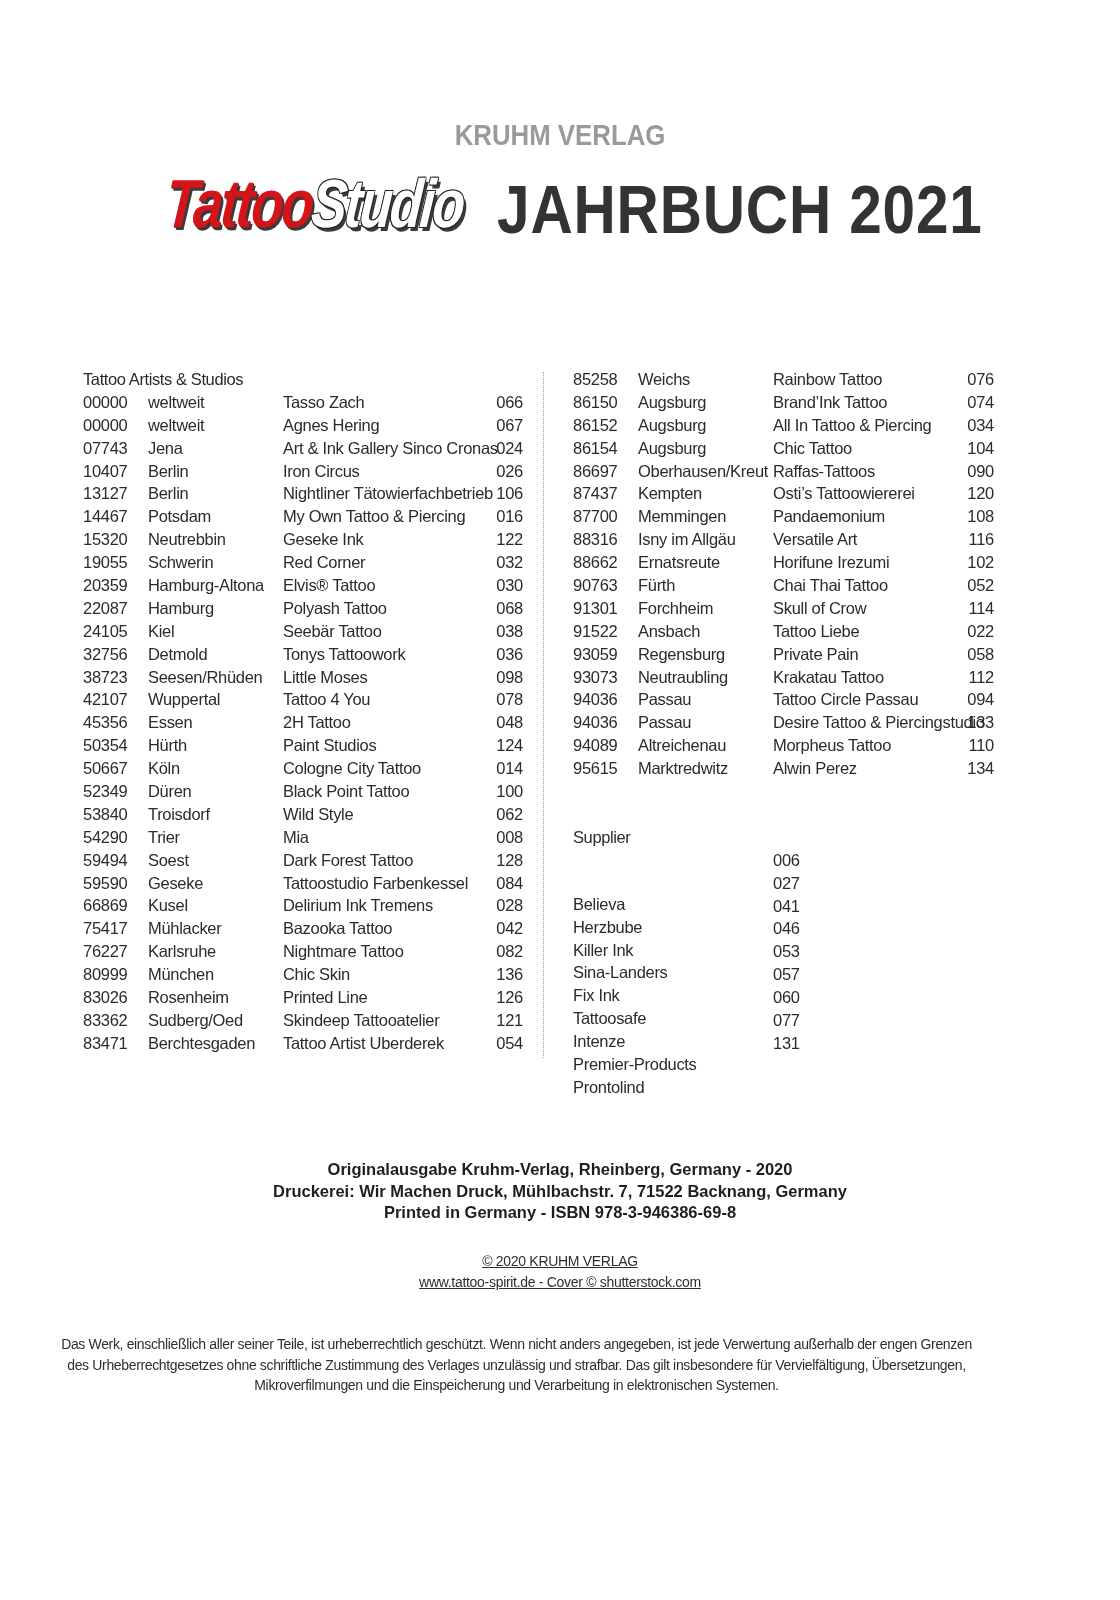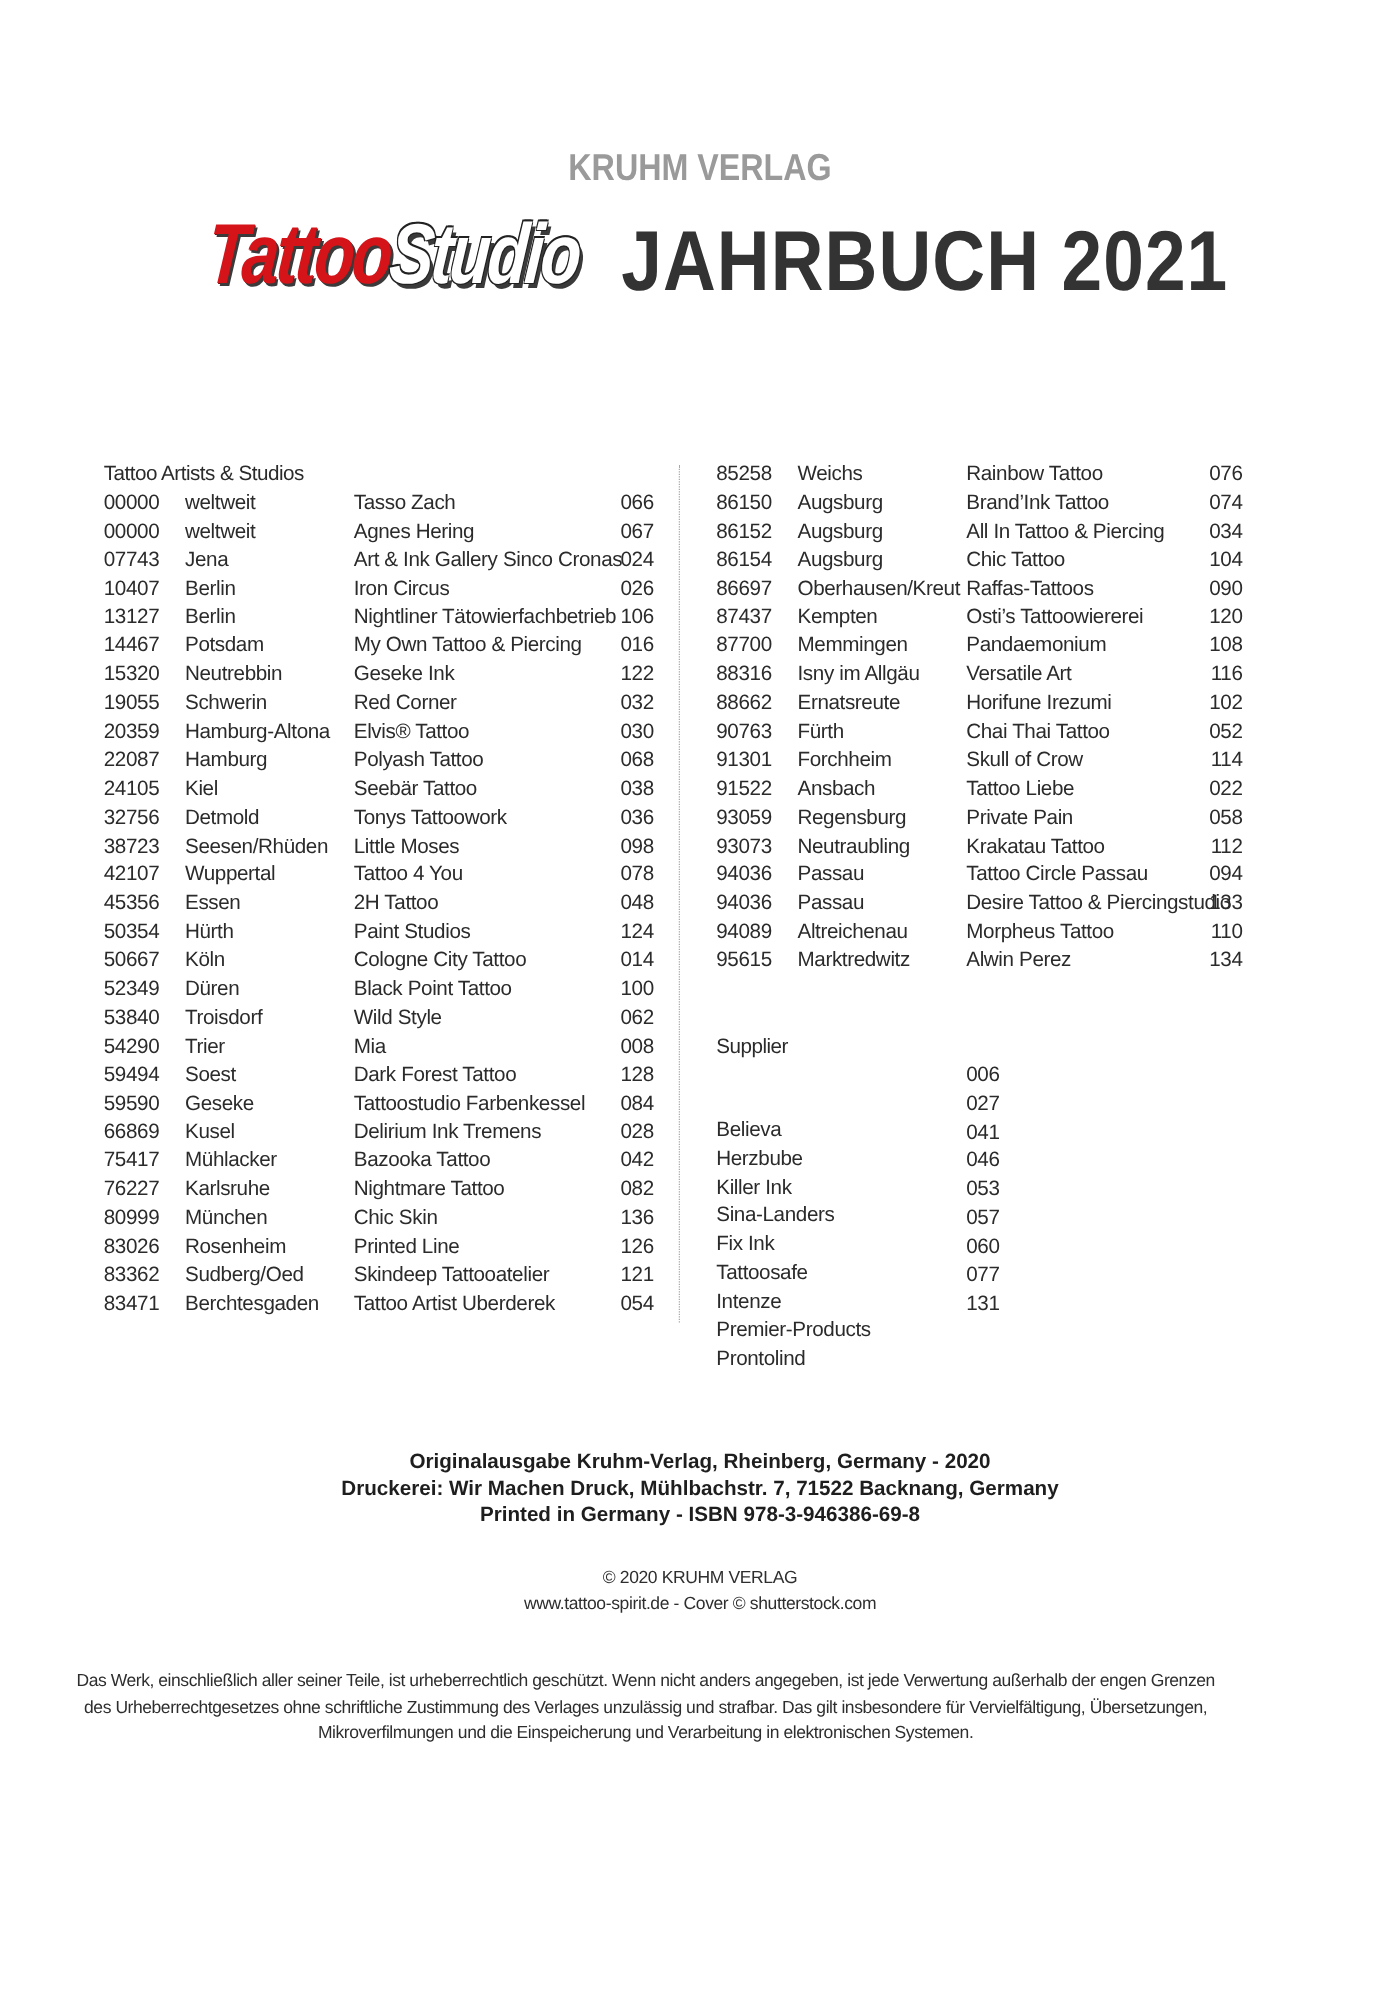--- a/index.html
+++ b/index.html
@@ -37,21 +37,21 @@
   .sup .c-name { left: 0; margin-top: 44px; }
   .sup .c-page2 { left: 200px; }
   .spacer { height: 45.8px; }
 
   .divider { position: absolute; left: 543px; top: 372px; height: 686px; width: 0;
     border-left: 1.5px dotted #a8a8a8; }
 
   .imprint { position: absolute; top: 1159px; left: 0; width: 1120px; text-align: center;
     font-size: 16.5px; line-height: 21.5px; color: #1e1e1e; font-weight: bold; }
   .copyright { position: absolute; top: 1251px; left: 0; width: 1120px; text-align: center;
-    font-size: 14px; line-height: 20.5px; color: #2e2e2e; letter-spacing: -0.3px; }
+    font-size: 14px; line-height: 20.5px; color: #2e2e2e; letter-spacing: -0.3px; text-decoration: underline; }
   .legal { position: absolute; top: 1334px; left: 0; width: 1033px; text-align: center;
     font-size: 14px; line-height: 20.5px; color: #2e2e2e; letter-spacing: -0.35px; }
   .line { display: block; white-space: nowrap; }
 </style>
 </head>
 <body>
 
 <div class="publisher">KRUHM VERLAG</div>
 
 <div class="logo-row">

